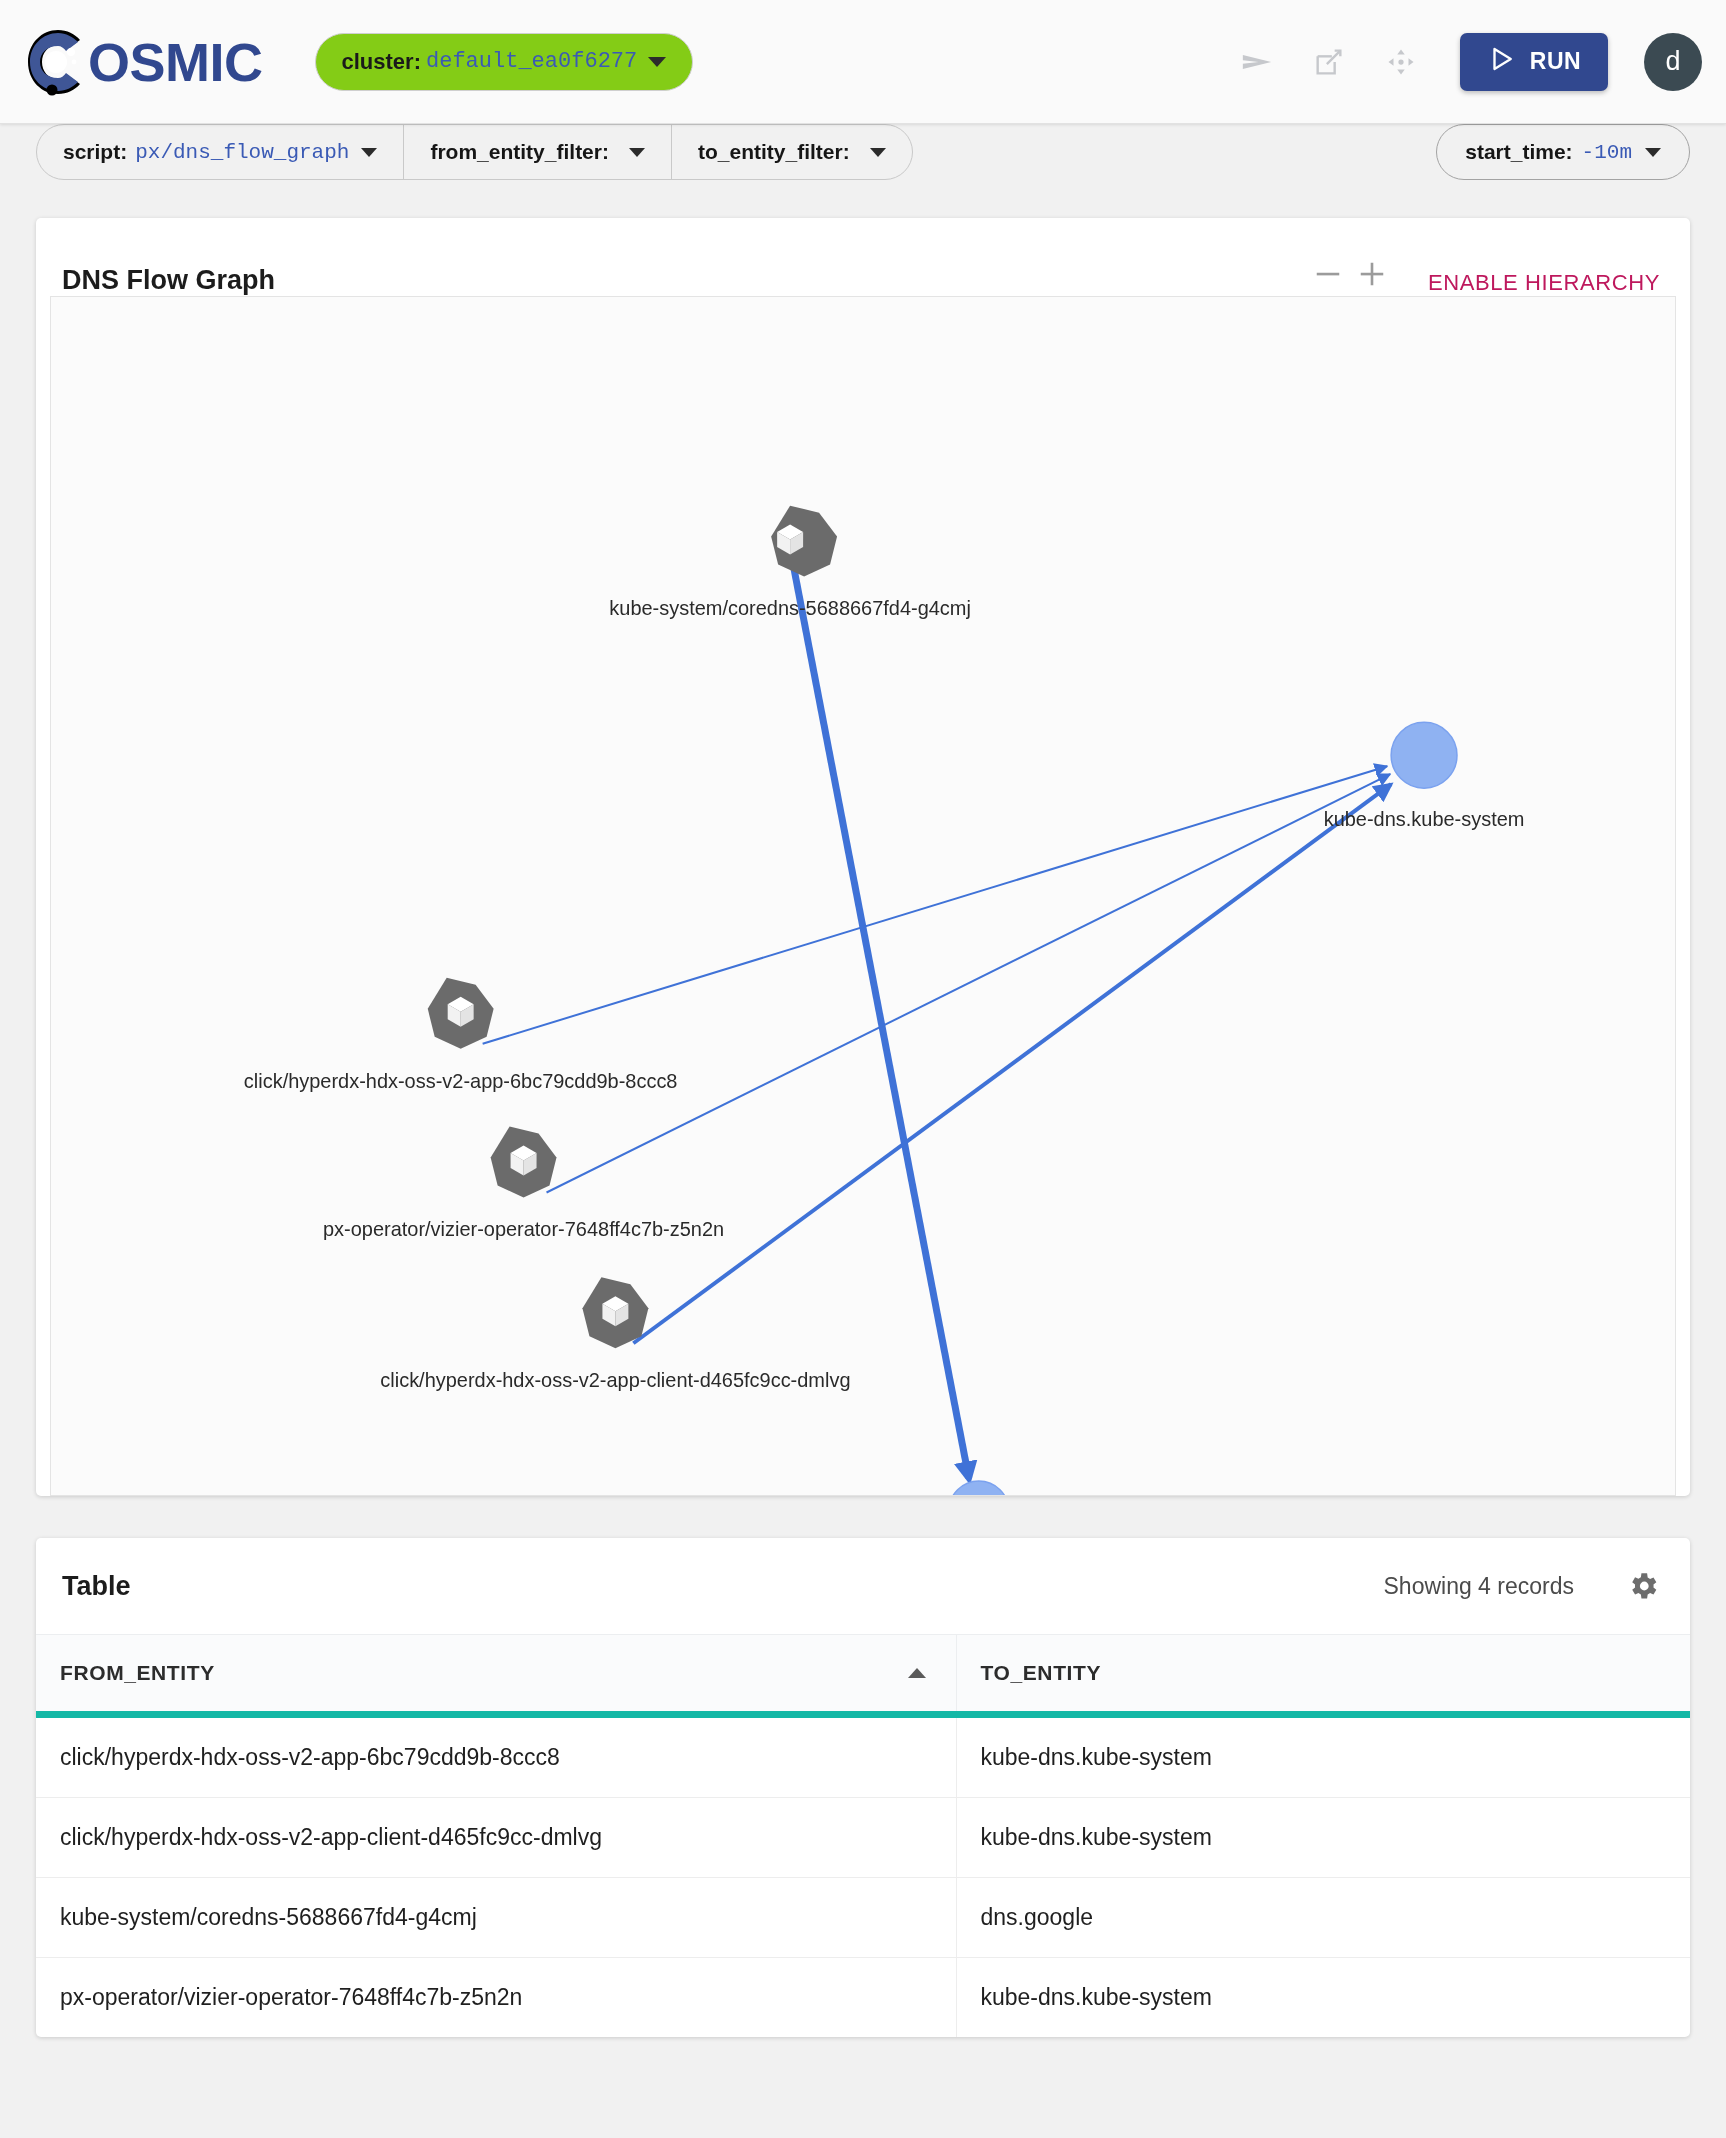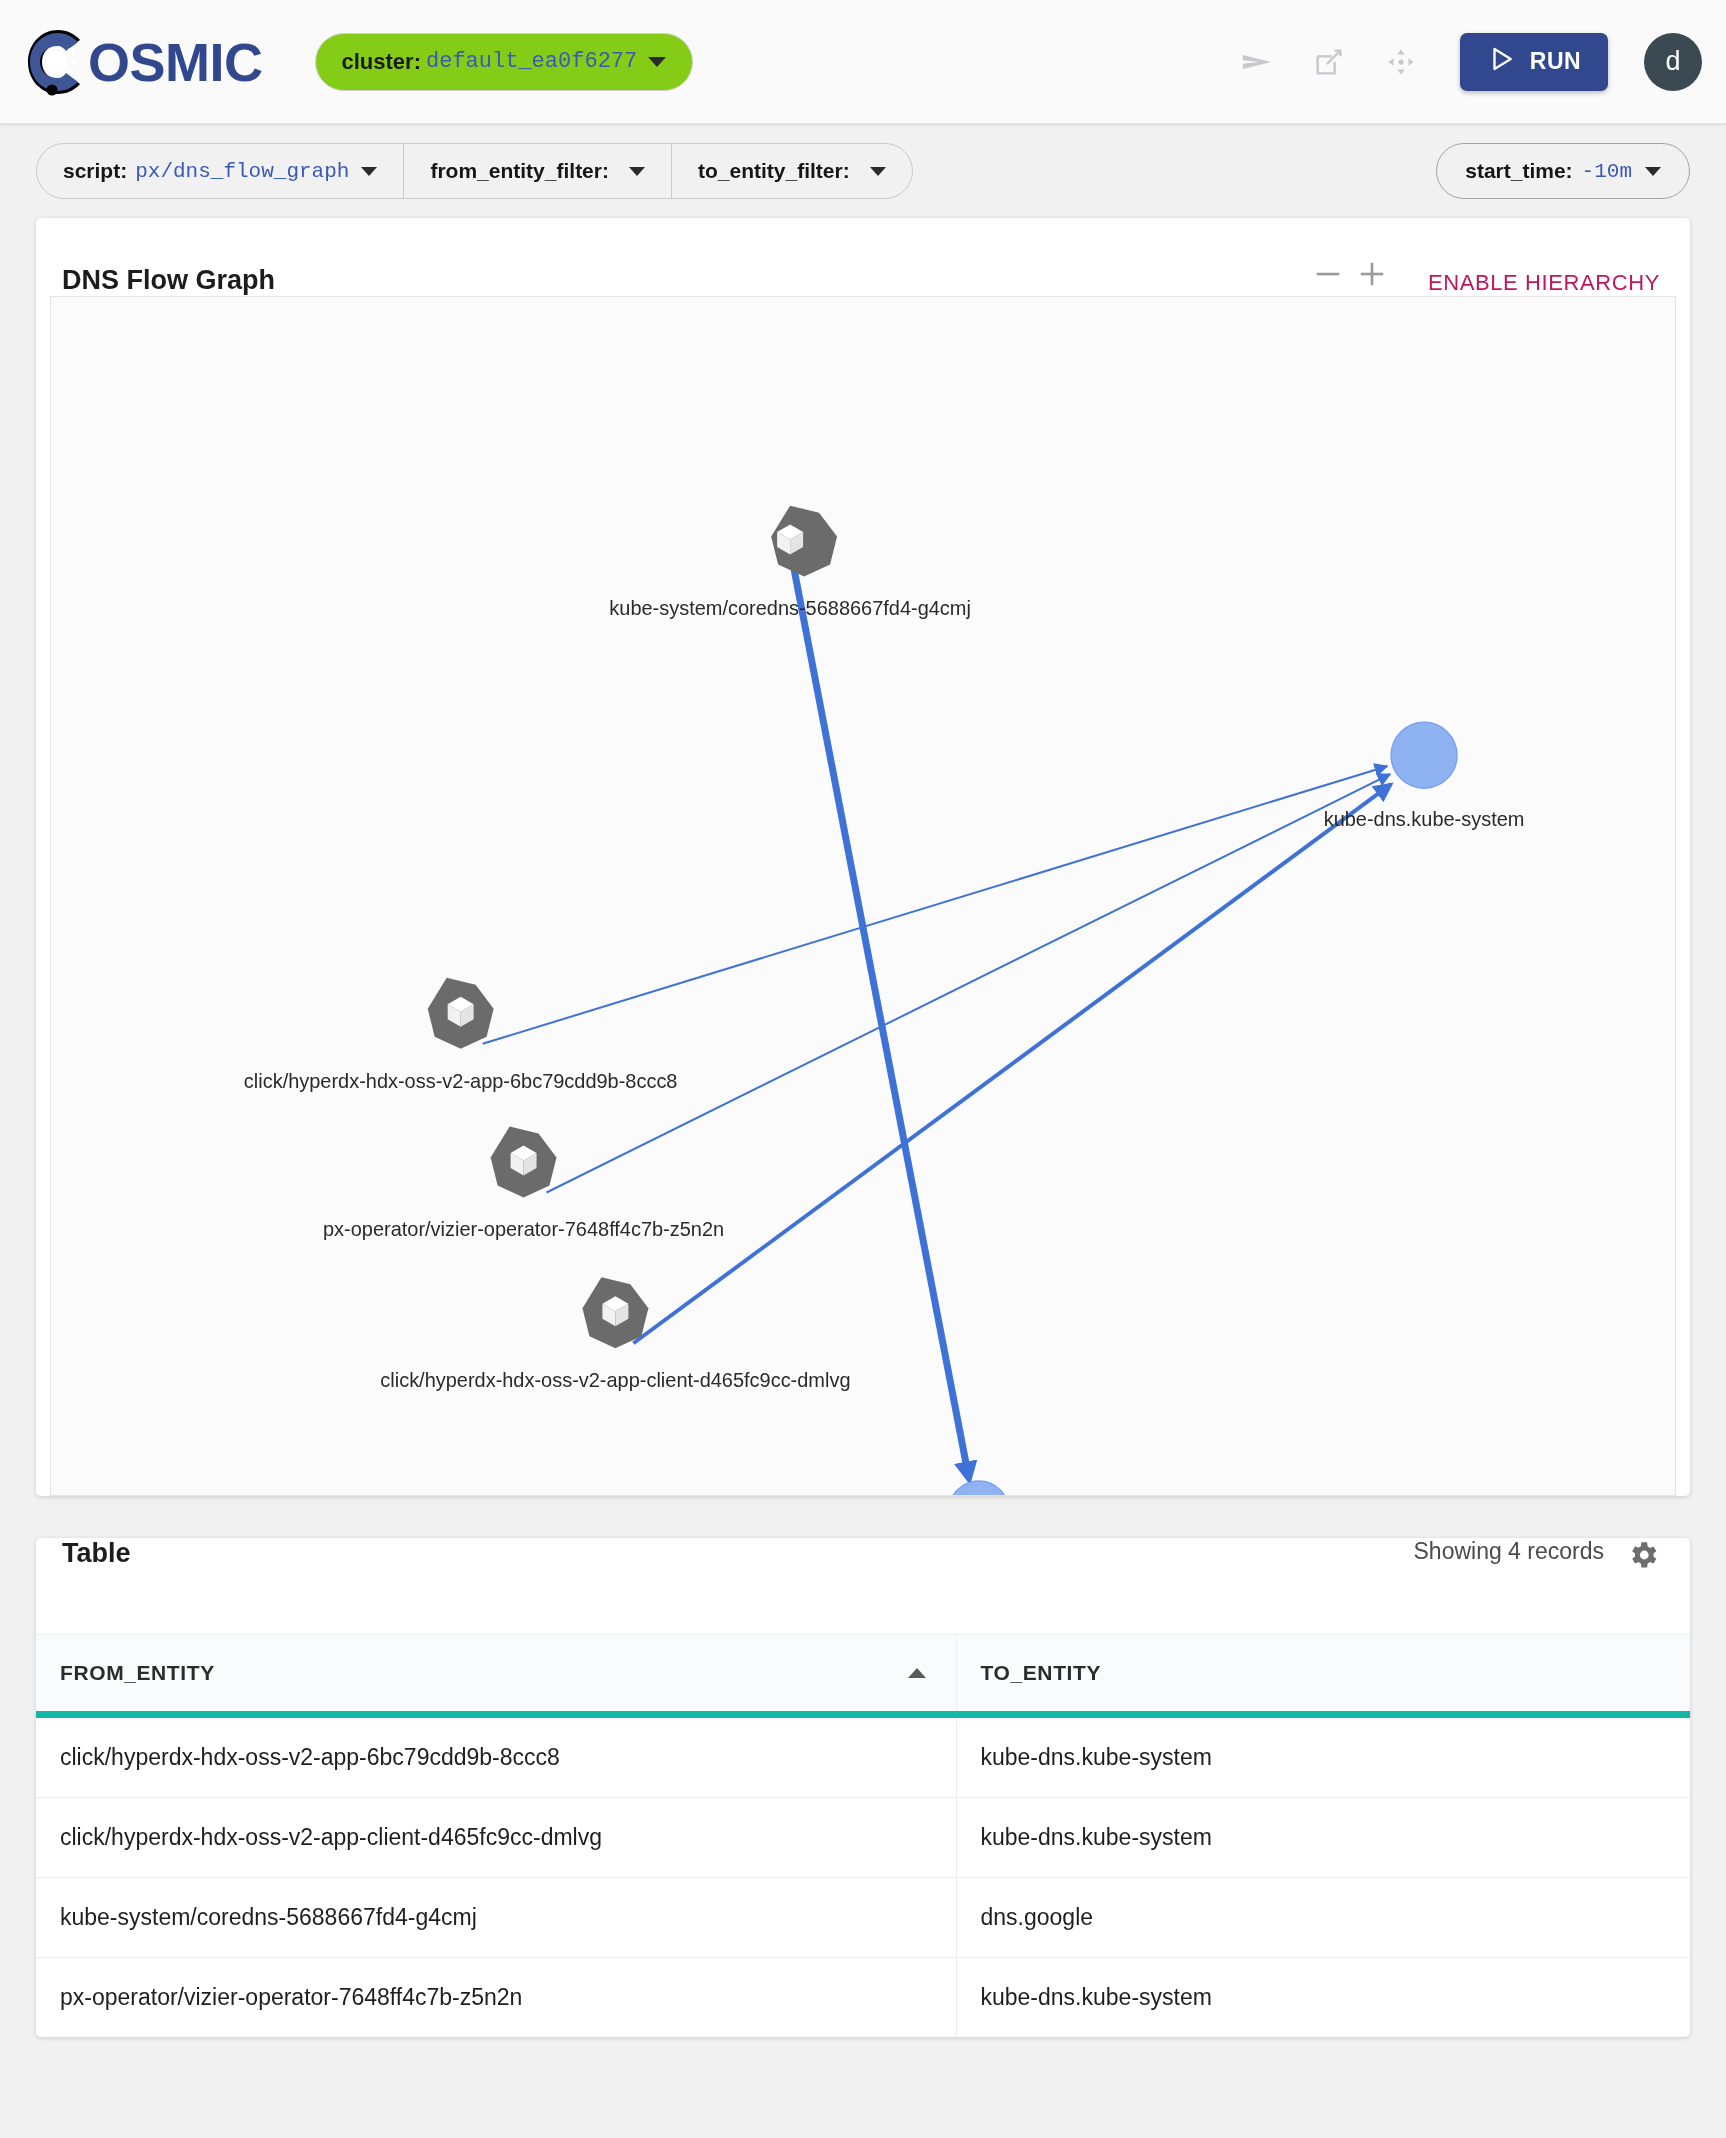--- a/index.html
+++ b/index.html
@@ -78,22 +78,21 @@
     width: 58px; height: 58px; border-radius: 50%;
     background: #3b4a52; color: #fff;
     display: flex; align-items: center; justify-content: center;
     font-size: 27px; font-weight: 400;
   }
 
   
   .filterbar {
     height: 94px;
     display: flex;
-    align-items: center;
-    padding: 6px 36px;
+    padding: 0 36px;
   }
   .filter-group {
     height: 56px;
     border: 1px solid #c9c9c9;
     border-radius: 28px;
     display: flex;
     align-items: center;
     background: transparent;
   }
   .filter-item {
@@ -146,21 +145,21 @@
   .node-label {
     font-family: "Liberation Sans", sans-serif;
     font-size: 20px;
     fill: #2a2a2a;
     text-anchor: middle;
   }
 
   
   .table-card { margin-top: 42px; }
   .table-head {
-    height: 96px; display: flex; padding: 0 30px 0 26px;
+    height: 96px; display: flex; align-items: center; padding: 0 30px 0 26px; gap: 30px;
   }
   .records { font-size: 23px; color: #4b4b4b; }
   .gear { margin-left: 22px; width: 34px; height: 34px; cursor: pointer; color: #6d6d6d; }
   table { width: 100%; border-collapse: collapse; table-layout: fixed; }
   thead th {
     background: #fafbfc;
     border-top: 1px solid #eceef0;
     border-bottom: 7px solid #14b8a6;
     text-align: left;
     font-size: 21px;

